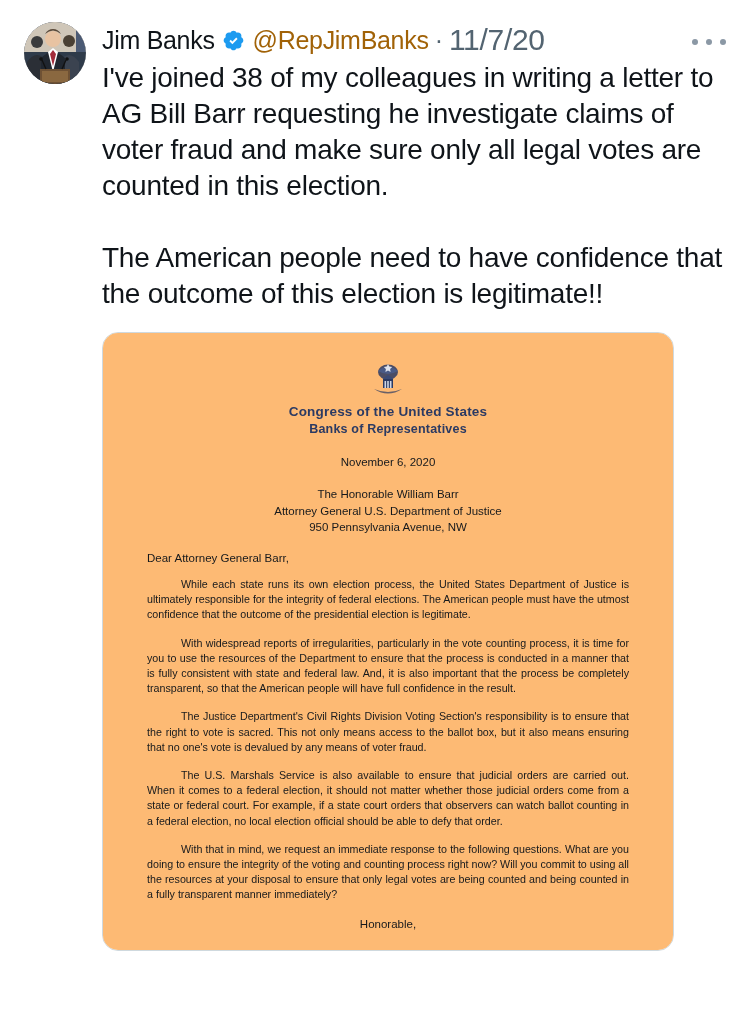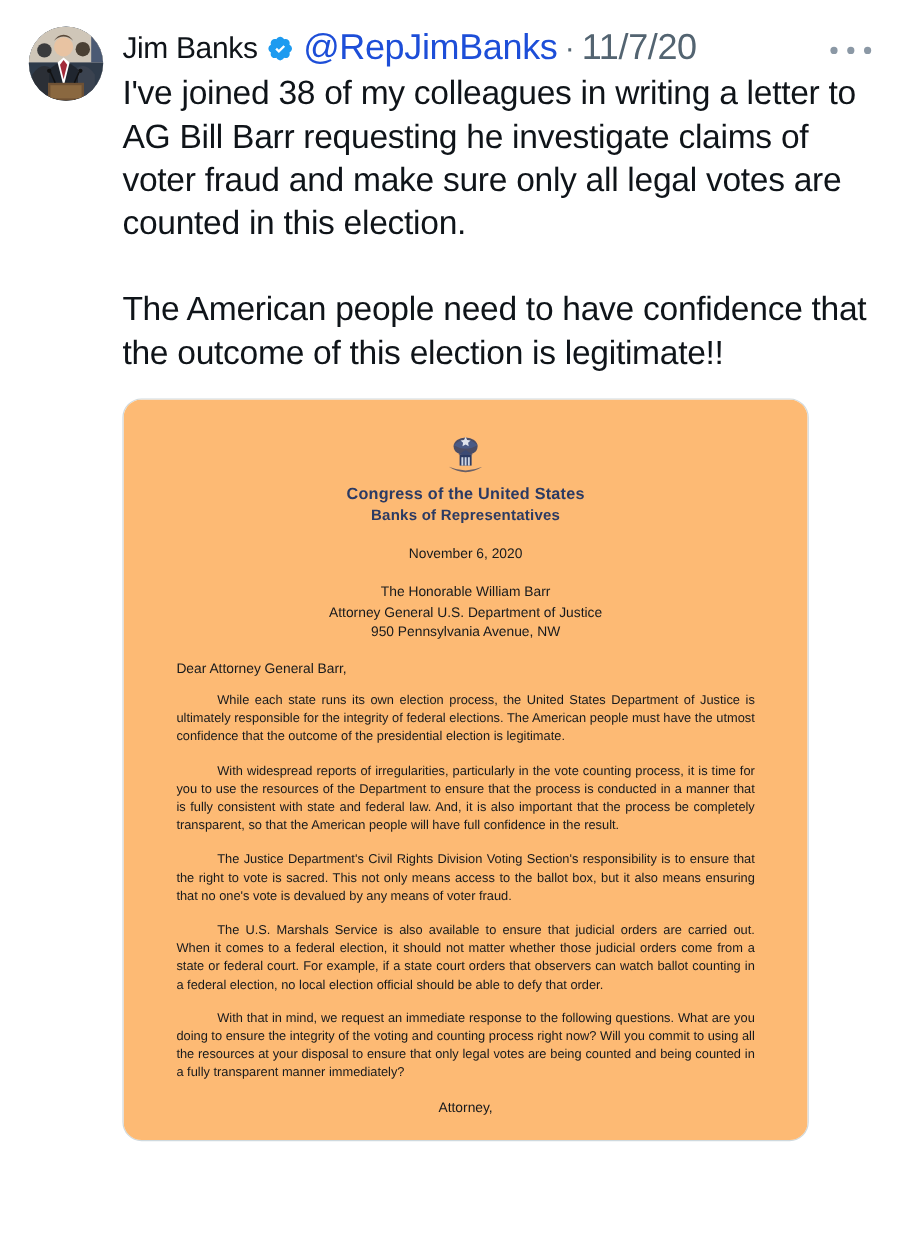--- a/index.html
+++ b/index.html
@@ -59,22 +59,22 @@
   .verified {
     margin-left: 7px;
     width: 23px;
     height: 23px;
     flex: 0 0 23px;
     display: inline-block;
   }
   .verified svg { display: block; width: 23px; height: 23px; }
   .handle {
     margin-left: 8px;
-    font-size: 30px;
-    color: #1d4ed8;
+    font-size: 25px;
+    color: #a16207;
     letter-spacing: -0.3px;
   }
   .dot-sep {
     margin: 0 6px;
     font-size: 25px;
     color: #536471;
   }
   .timestamp {
     font-size: 30px;
     color: #536471;
@@ -280,17 +280,17 @@
       </div>
 
       <div class="salutation">Dear Attorney General Barr,</div>
 
       <div class="para">While each state runs its own election process, the United States Department of Justice is ultimately responsible for the integrity of federal elections. The American people must have the utmost confidence that the outcome of the presidential election is legitimate.</div>
       <div class="para">With widespread reports of irregularities, particularly in the vote counting process, it is time for you to use the resources of the Department to ensure that the process is conducted in a manner that is fully consistent with state and federal law. And, it is also important that the process be completely transparent, so that the American people will have full confidence in the result.</div>
       <div class="para">The Justice Department's Civil Rights Division Voting Section's responsibility is to ensure that the right to vote is sacred. This not only means access to the ballot box, but it also means ensuring that no one's vote is devalued by any means of voter fraud.</div>
       <div class="para">The U.S. Marshals Service is also available to ensure that judicial orders are carried out. When it comes to a federal election, it should not matter whether those judicial orders come from a state or federal court. For example, if a state court orders that observers can watch ballot counting in a federal election, no local election official should be able to defy that order.</div>
       <div class="para">With that in mind, we request an immediate response to the following questions. What are you doing to ensure the integrity of the voting and counting process right now? Will you commit to using all the resources at your disposal to ensure that only legal votes are being counted and being counted in a fully transparent manner immediately?</div>
 
-      <div class="signoff">Attorney,</div>
+      <div class="signoff">Honorable,</div>
     </div>
   </div>
 
 </div>
 
 </body></html>

